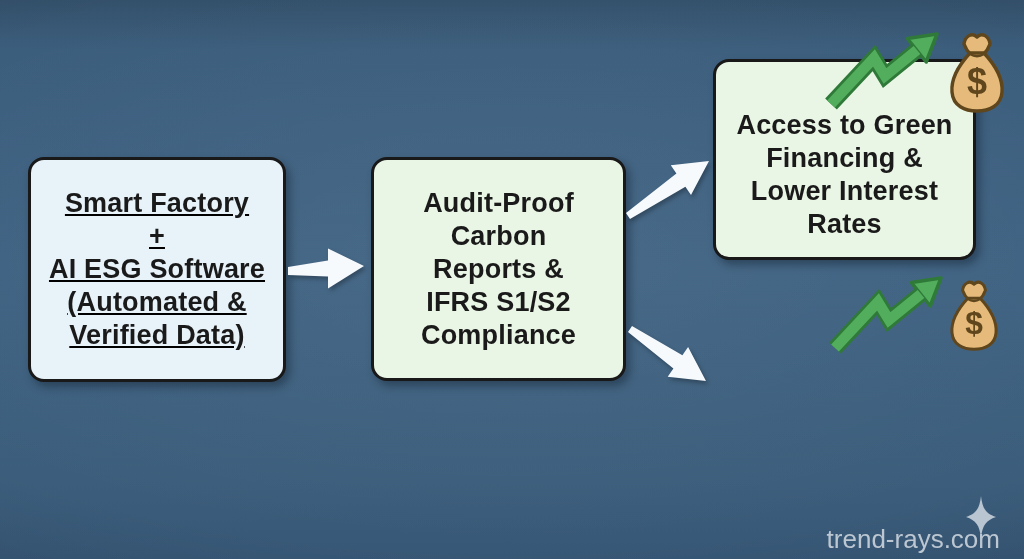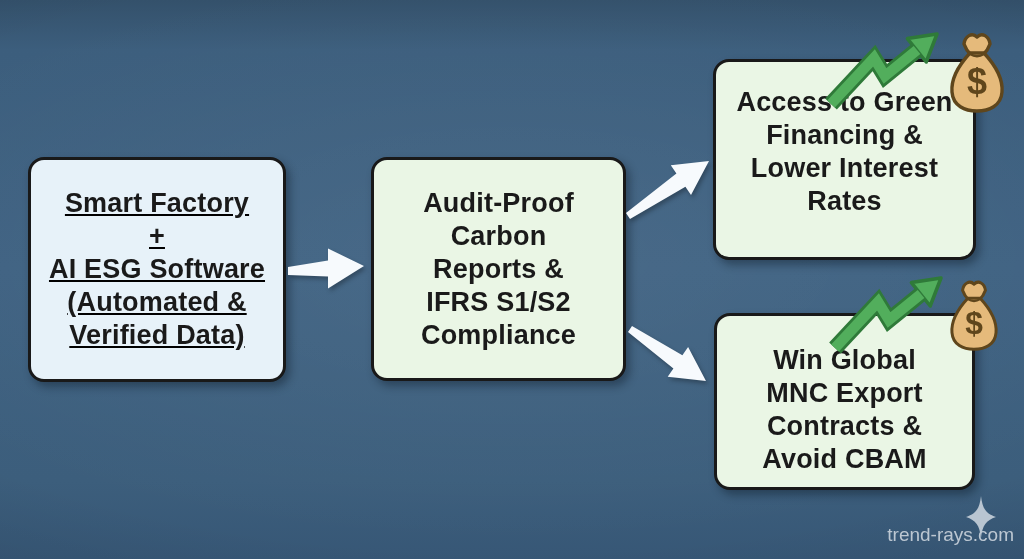--- a/index.html
+++ b/index.html
@@ -28,38 +28,38 @@
     font-weight:bold;
     font-size:27px;
     line-height:33px;
     color:var(--node-text,#1a1a1a);
     letter-spacing:0.2px;
   }
   .node-blue{ background:var(--node-blue-fill,#e7f2f9); }
   .node-green{ background:var(--node-green-fill,#eaf6e5); }
   #node-smart-factory{ left:28px; top:157px; width:258px; height:225px;text-decoration:underline; }
   #node-audit-proof{ left:371px; top:157px; width:255px; height:224px; }
-  #node-green-financing{ left:713px; top:59px; width:263px; height:201px; align-items:center; padding-bottom:16px; }
+  #node-green-financing{ left:713px; top:59px; width:263px; height:201px; align-items:flex-end; padding-bottom:16px; }
   #node-mnc-export{ left:714px; top:313px; width:261px; height:177px; align-items:flex-end; padding-bottom:11px; }
 
   .overlay{ position:absolute; left:0; top:0; pointer-events:none; }
   .connector{
     fill:var(--connector-white,#f7fafd);
     filter:drop-shadow(2px 3px 2px rgba(0,0,0,0.28));
   }
   .garrow-outline{ fill:none; stroke:var(--growth-arrow-outline,#2f7a39); stroke-width:16; stroke-linejoin:miter; }
   .garrow-inner{ fill:none; stroke:var(--growth-arrow-green,#52ae5c); stroke-width:10.5; stroke-linejoin:miter; }
   .garrow-head{ fill:var(--growth-arrow-green,#52ae5c); stroke:var(--growth-arrow-outline,#2f7a39); stroke-width:3.5; stroke-linejoin:round; }
   .bag-shape{ fill:var(--money-bag-fill,#e5ba7b); stroke:var(--money-bag-outline,#5f461c); stroke-width:3.4; stroke-linejoin:round; }
   .bag-crease{ fill:none; stroke:var(--money-bag-outline,#5f461c); stroke-width:2.4; stroke-linecap:round; }
   .bag-symbol{ fill:var(--money-bag-outline,#5f461c); font:bold 36px "Liberation Sans", sans-serif; }
   .sparkle{ fill:var(--watermark-icon,#b9c5d1); }
   .watermark-text{
-    position:absolute; right:10px; top:524px;
-    font-size:19px; color:var(--watermark-text,#bcc7d2);
+    position:absolute; right:24px; top:524px;
+    font-size:26px; color:var(--watermark-text,#bcc7d2);
   }
 </style>
 </head>
 <body>
 
 <div class="canvas">
 
   <div class="node node-blue" id="node-smart-factory">
     <div class="node-label">Smart Factory
 +
@@ -76,26 +76,20 @@
 Compliance</div>
   </div>
 
   <div class="node node-green" id="node-green-financing">
     <div class="node-label">Access to Green
 Financing &amp;
 Lower Interest
 Rates</div>
   </div>
 
-  <div class="node node-green" id="node-mnc-export">
-    <div class="node-label">Win Global
-MNC Export
-Contracts &amp;
-Avoid CBAM</div>
-  </div>
 
   <svg class="overlay" width="1024" height="559" viewBox="0 0 1024 559">
     <polygon class="connector" points="288,267 328,260.4 328,248.4 364,266 328,288.4 328,276.4 288,275"></polygon>
     <polygon class="connector" points="626,213.1 676.4,173.5 670.8,165.2 709,161 691,195 685.4,186.7 630,218.9"></polygon>
     <polygon class="connector" points="632,326.1 682.4,355.2 688.1,346.9 706,381 667.7,376.7 673.4,368.4 628,331.9"></polygon>
   </svg>
 
   <svg class="overlay" style="left:818px; top:22px;" width="130" height="95" viewBox="0 0 130 95">
     <polyline class="garrow-outline" points="13,82 56,36 67,54 99,28"></polyline>
     <polygon class="garrow-head" points="119,12 108.2,40 89.4,16.6"></polygon>

